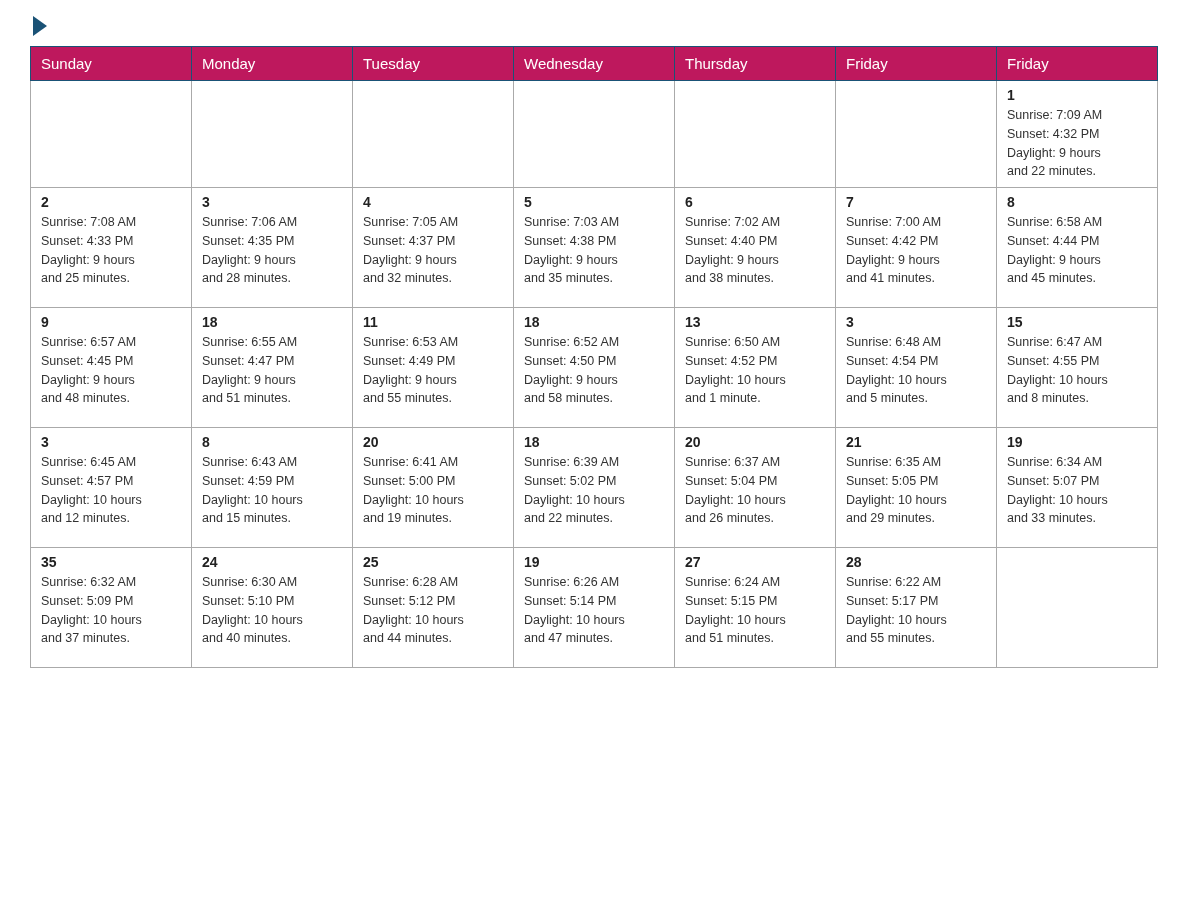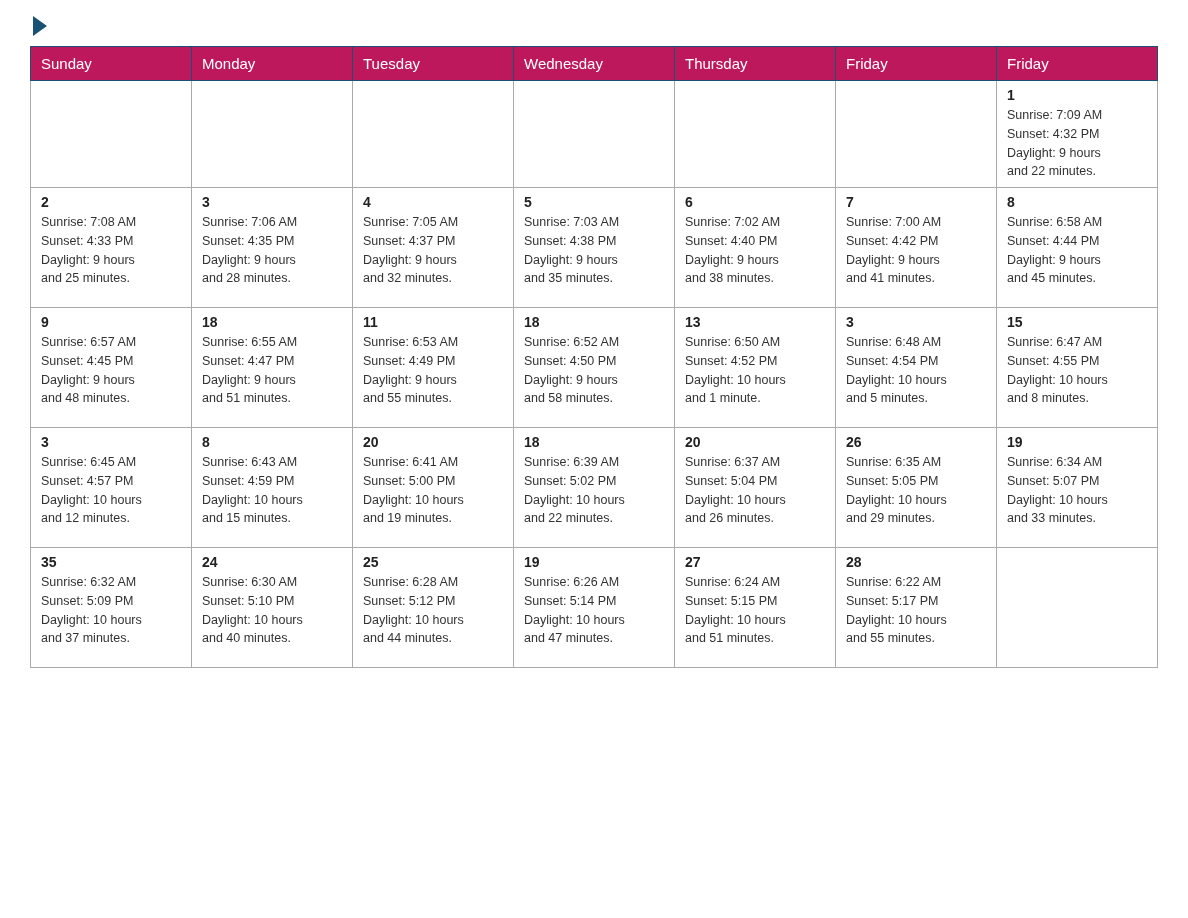--- a/index.html
+++ b/index.html
@@ -223,21 +223,21 @@
         </td>
         <td>
           <div class="day-number">18</div>
           <div class="day-info">Sunrise: 6:39 AM<br>Sunset: 5:02 PM<br>Daylight: 10 hours<br>and 22 minutes.</div>
         </td>
         <td>
           <div class="day-number">20</div>
           <div class="day-info">Sunrise: 6:37 AM<br>Sunset: 5:04 PM<br>Daylight: 10 hours<br>and 26 minutes.</div>
         </td>
         <td>
-          <div class="day-number">26</div>
+          <div class="day-number">21</div>
           <div class="day-info">Sunrise: 6:35 AM<br>Sunset: 5:05 PM<br>Daylight: 10 hours<br>and 29 minutes.</div>
         </td>
         <td>
           <div class="day-number">19</div>
           <div class="day-info">Sunrise: 6:34 AM<br>Sunset: 5:07 PM<br>Daylight: 10 hours<br>and 33 minutes.</div>
         </td>
       </tr>
       <tr class="week-row">
         <td>
           <div class="day-number">35</div>

